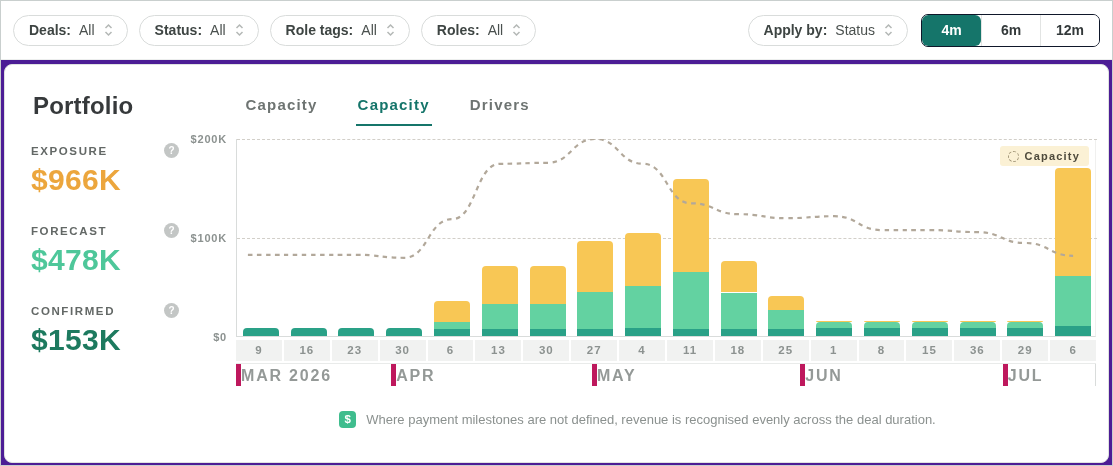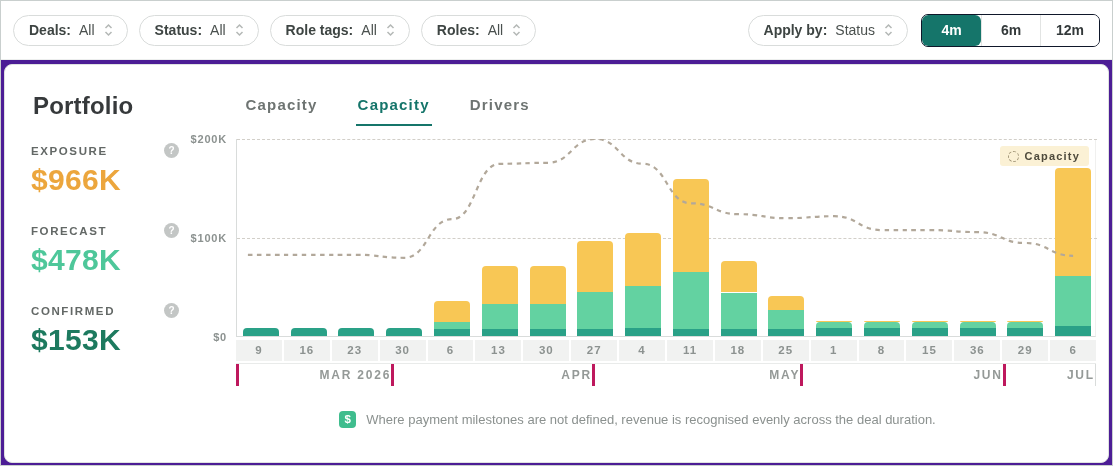--- a/index.html
+++ b/index.html
@@ -47,21 +47,21 @@
   .gridline { position:absolute; left:0; width:860px; border-top:1px dashed #d2cfc9; z-index:1; }
   .seg { position:absolute; z-index:2; }
   .line-svg { position:absolute; left:0; top:0; z-index:3; pointer-events:none; }
   .legend { position:absolute; top:7px; right:6px; z-index:4; display:flex; align-items:center; gap:6px; background:var(--legend-bg,#fbf1d5); padding:4px 9px 4px 8px; border-radius:3px; cursor:pointer; }
   .legend-icon { width:11px; height:11px; border:1.5px dashed #a69a7c; border-radius:50%; }
   .legend-label { font-size:11px; font-weight:700; letter-spacing:1.2px; color:#4e4a3c; }
 
   .x-days { display:flex; gap:2px; margin-left:57px; width:860px; margin-top:3px; }
   .day-cell { flex:1; height:21px; line-height:21px; background:#f1f2f1; text-align:center; font-size:11.5px; font-weight:600; letter-spacing:1px; color:#8c9290; }
   .x-months { display:flex; margin-left:57px; width:860px; margin-top:2px; border-top:1px solid #e9ebea; }
-  .month-cell { height:22px; line-height:23px; border-left:3px solid #be185d; text-align:right; font-size:12px; font-weight:700; letter-spacing:1.8px; color:#949997; }
+  .month-cell { height:22px; line-height:23px; border-left:5px solid #be185d; text-align:left; font-size:16px; font-weight:700; letter-spacing:1.8px; color:#949997; }
   .month-cell:last-child { border-right:1px solid #d9dcdb; }
 
   .footer-note { width:917px; margin-top:25px; display:flex; justify-content:center; align-items:center; gap:10px; }
   .dollar-icon { width:17px; height:17px; border-radius:4px; background:#3fbd8e; color:#fff; font-size:11.5px; font-weight:700; text-align:center; line-height:17px; }
   .note-text { font-size:13px; color:#8b918f; }
 </style>
 </head>
 <body>
 
 <div class="screen">

